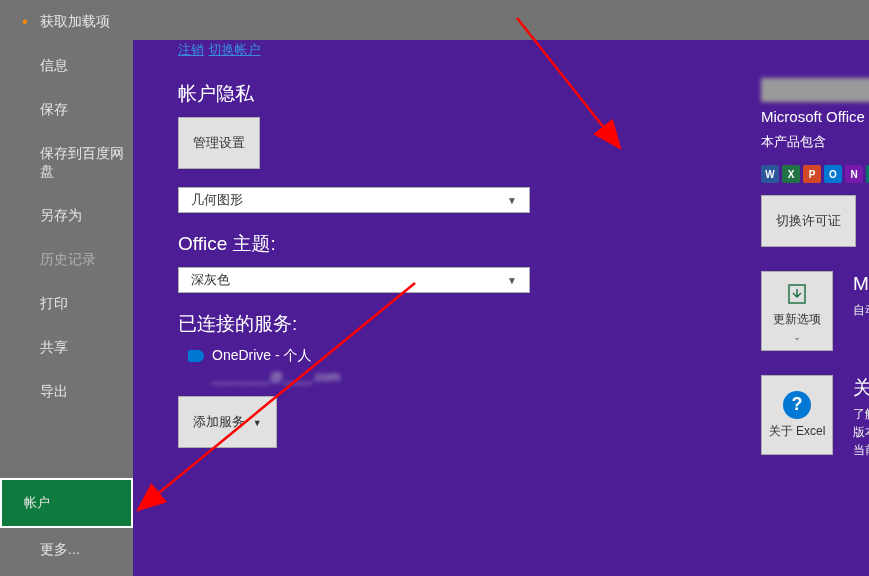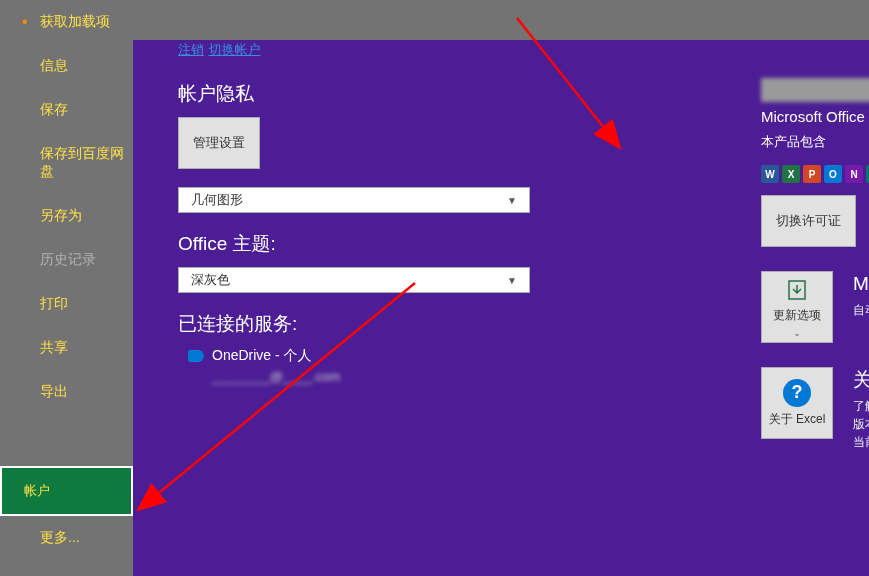--- a/index.html
+++ b/index.html
@@ -1,23 +1,23 @@
 <!DOCTYPE html>
 <html><head>
   <meta charset="utf-8">
   <style>
     * { margin: 0; padding: 0; box-sizing: border-box; font-family: "Microsoft YaHei", "Segoe UI", sans-serif; }
     body { background: #737373; width: 869px; height: 576px; overflow: hidden; position: relative; }
     
     .sidebar { width: 133px; height: 100%; background: #737373; float: left; position: relative; }
-    .sidebar-item { padding: 13px 0 13px 40px; color: #fde047; font-size: 14px; cursor: pointer; position: relative; }
+    .sidebar-item { padding: 13px 0 13px 40px; color: #e5e5e5; font-size: 14px; cursor: pointer; position: relative; }
     .sidebar-item.with-bullet::before { content: "•"; color: #ff8c00; position: absolute; left: 22px; font-size: 16px; }
     .sidebar-item.disabled { color: #b0b0b0; }
     .sidebar-item.selected { background: #0f7a3e; border: 2px solid #fff; padding: 14px 0 14px 22px; font-size: 13px; }
-    .sidebar-bottom { position: absolute; bottom: 16px; width: 100%; }
+    .sidebar-bottom { position: absolute; bottom: 4px; width: 100%; }
 
     .main { margin-left: 133px; padding: 0 0 0 45px; color: #fff; height: 100%; background: #4c1d95; position: relative; margin-top: 40px; }
 
     a.link { color: #3a8de0; text-decoration: underline; font-size: 13px; display: inline-block; cursor: pointer; }
     .top-link { display: block; margin-bottom: 4px; }
     
     .section-block { margin-top: 18px; }
     .section-title { font-size: 19px; font-weight: 300; color: #fff; margin-bottom: 10px; }
     
     .btn { background: #e1e1e1; border: 1px solid #adadad; color: #333; font-size: 13px; padding: 16px 14px; cursor: pointer; display: inline-block; }
@@ -33,21 +33,21 @@
     .product-title-blur { height: 24px; width: 240px; background: #9a9a9a; filter: blur(2px); margin-top: 38px; }
     .product-name { font-size: 15px; margin-top: 6px; font-weight: 400; }
     .product-sub { font-size: 13px; margin-top: 6px; }
 
     .app-icons { display: flex; gap: 3px; margin-top: 14px; }
     .app-icon { width: 18px; height: 18px; border-radius: 2px; color: #fff; font-size: 10px; font-weight: bold; display: flex; align-items: center; justify-content: center; }
     .app-w { background: #2b579a; } .app-x { background: #217346; } .app-p { background: #d24726; }
     .app-o { background: #0078d4; } .app-n { background: #7719aa; } .app-pb { background: #077568; }
 
     .right-row { display: flex; gap: 20px; margin-top: 24px; }
-    .tile { width: 72px; height: 72px; background: #e1e1e1; border: 1px solid #adadad; display: flex; flex-direction: column; align-items: center; justify-content: center; gap: 4px; cursor: pointer; color: #333; font-size: 12px; }
+    .tile { width: 72px; height: 80px; background: #e1e1e1; border: 1px solid #adadad; display: flex; flex-direction: column; align-items: center; justify-content: center; gap: 4px; cursor: pointer; color: #333; font-size: 12px; }
     .tile-icon { width: 26px; height: 26px; display: flex; align-items: center; justify-content: center; }
     .update-icon svg { stroke: #217346; }
     .about-icon { width: 28px; height: 28px; border-radius: 50%; background: #0078d4; color: #fff; font-size: 18px; font-weight: bold; display: flex; align-items: center; justify-content: center; }
     .tile-caret { font-size: 9px; color: #555; }
     .right-info { flex: 1; }
     .right-info-title { font-size: 19px; font-weight: 300; margin-bottom: 4px; }
     .right-info-text { font-size: 12px; line-height: 1.5; color: #f0f0f0; }
 
     .arrow-overlay { position: absolute; top: 0; left: 0; pointer-events: none; z-index: 100; }
   </style>
@@ -95,20 +95,26 @@
     </div>
   </div>
 
   <div class="section-block">
     <div class="section-title">已连接的服务:</div>
     <div class="onedrive-row">
       <span class="onedrive-icon"></span>
       <span>OneDrive - 个人</span>
     </div>
     <div class="onedrive-email">________@____.com</div>
+    <div style="margin-top:12px">
+      <button class="btn">
+        <span>添加服务</span>
+        <span style="font-size:9px;margin-left:4px">▼</span>
+      </button>
+    </div>
   </div>
 
   <div class="right-col">
     <div class="product-title-blur"></div>
     <div class="product-name">Microsoft Office 专业增强版 2016</div>
     <div class="product-sub">本产品包含</div>
     <div class="app-icons">
       <div class="app-icon app-w">W</div>
       <div class="app-icon app-x">X</div>
       <div class="app-icon app-p">P</div>

